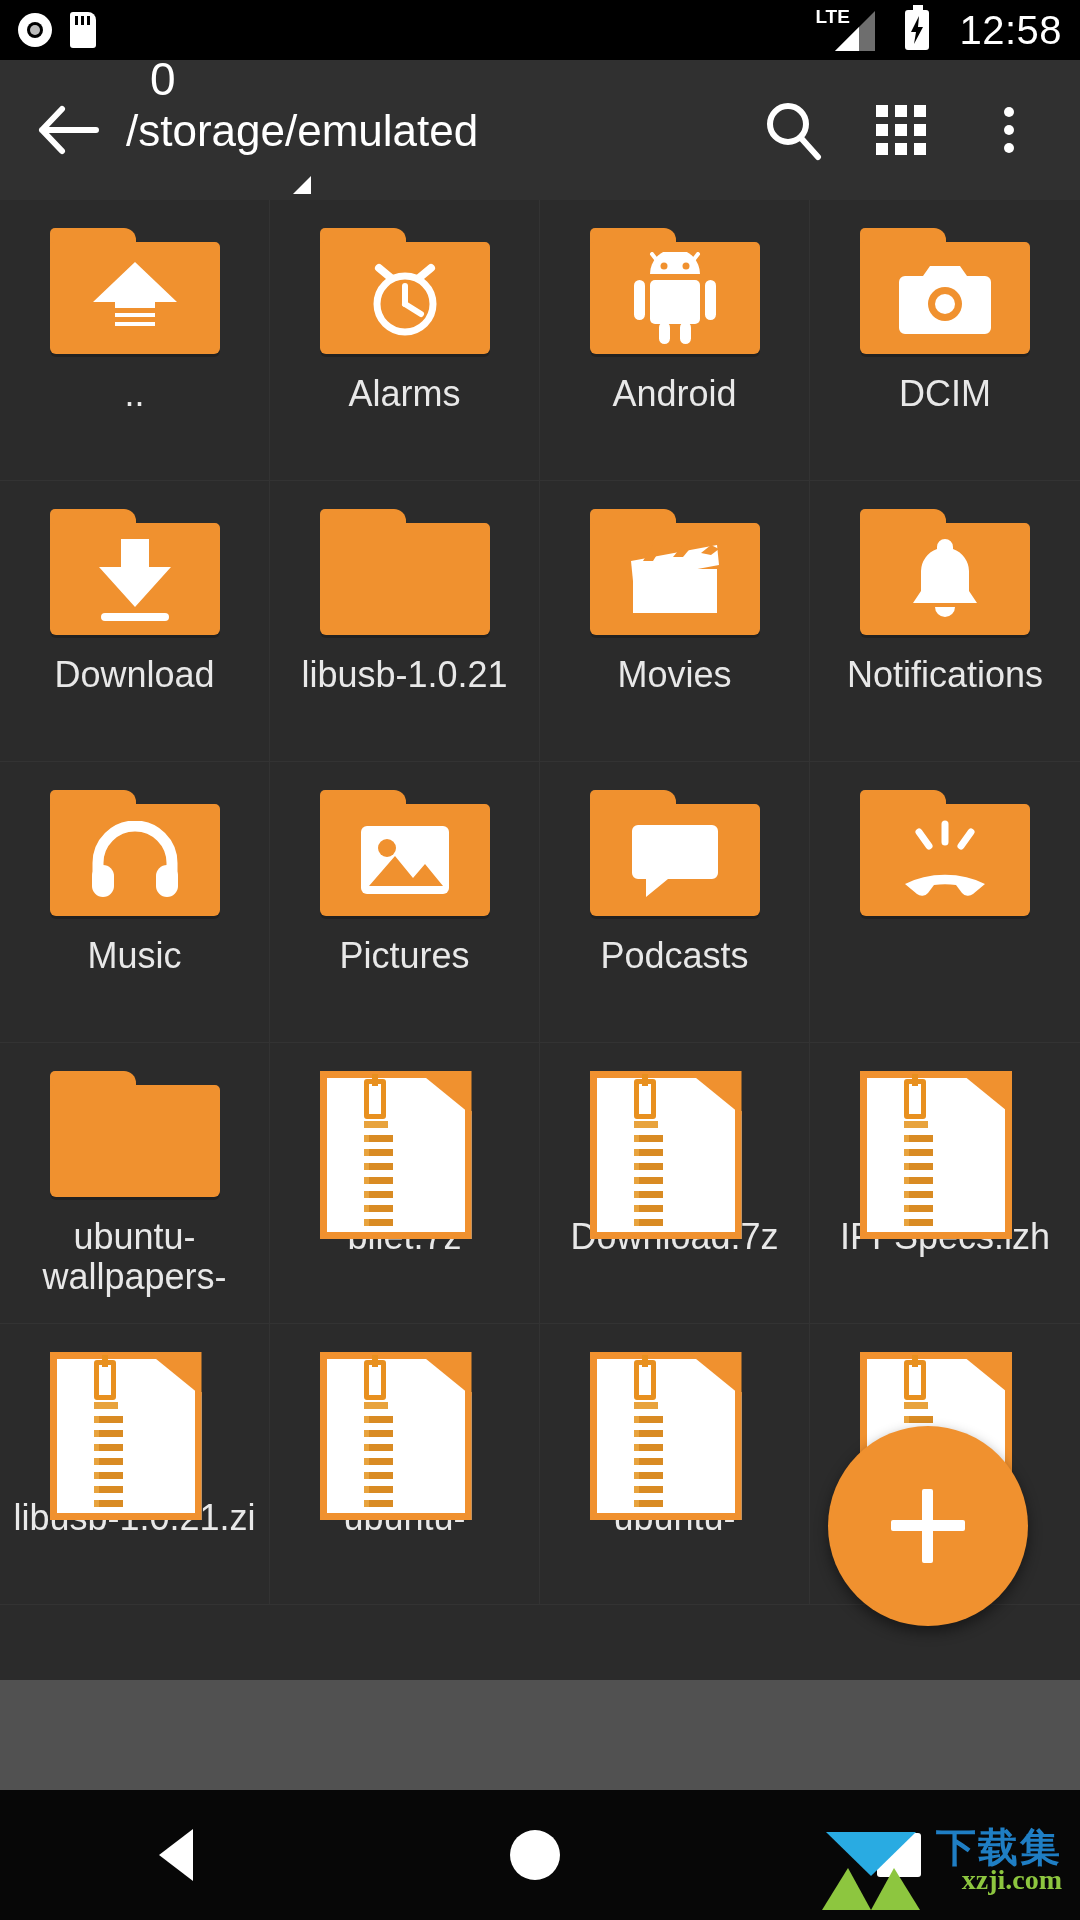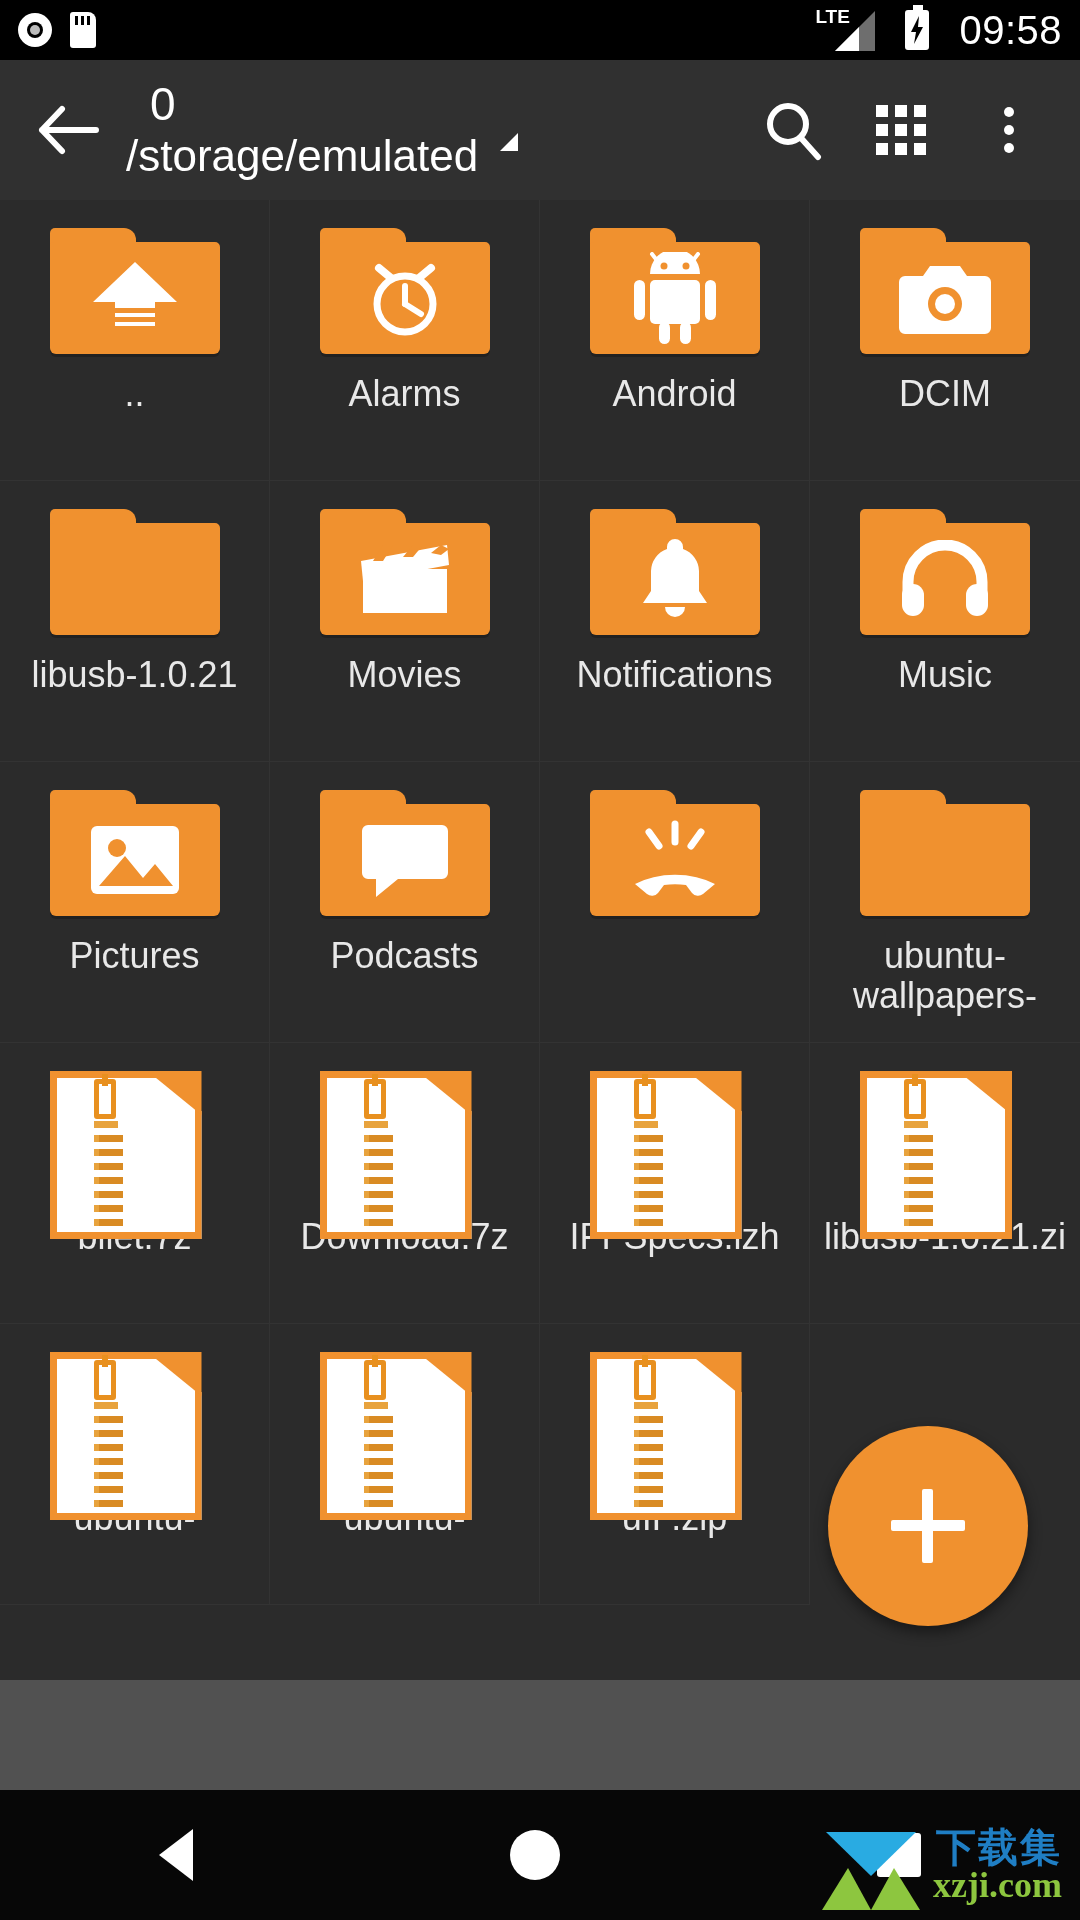--- a/index.html
+++ b/index.html
@@ -37,21 +37,21 @@
   .batt::before{ content:""; position:absolute; top:-8px; left:5px; width:10px; height:5px; background:#fff; }
 
   
   .appbar {
     position:absolute; top:60px; left:0; width:1080px; height:140px;
     background:#303030; display:flex; align-items:center; padding:0 20px;
   }
   .back-btn { width:96px; height:96px; display:flex; align-items:center; justify-content:center; }
   .titlebox { margin-left:10px; display:flex; flex-direction:column; justify-content:center; }
   .title { color:#fff; font-size:46px; font-weight:400; line-height:1.0; padding-left:24px; }
-  .subtitle-row { display:flex; align-items:flex-start; gap:22px; margin-top:6px; }
+  .subtitle-row { display:flex; align-items:center; gap:22px; margin-top:6px;flex-direction:column; }
   .subtitle { color:#fff; font-size:44px; font-weight:400; line-height:1.05; }
   .tri { width:0;height:0;border-left:18px solid transparent;border-bottom:18px solid #fff; margin-bottom:10px;}
   .appbar-actions { margin-left:auto; display:flex; align-items:center; gap:34px; padding-right:14px;}
   .act { width:74px; height:74px; display:flex; align-items:center; justify-content:center; }
   .grid-icon { display:grid; grid-template-columns:repeat(3,12px); grid-template-rows:repeat(3,12px); gap:7px; }
   .grid-icon i { background:#fff; display:block; width:12px; height:12px; }
   .dots { display:flex; flex-direction:column; gap:8px; align-items:center; }
   .dots i { width:10px; height:10px; border-radius:50%; background:#fff; display:block; }
 
   
@@ -135,21 +135,21 @@
 
   
   .scrim {
     position:absolute; left:0; bottom:130px; width:1080px; height:110px;
     background:rgba(255,255,255,.18); z-index:10; pointer-events:none;
   }
 
   
   .wm { position:absolute; right:12px; bottom:4px; z-index:40; width:250px; height:120px;font-family:Liberation Serif, serif; }
   .wm-cn { position:absolute; right:6px; top:24px; font-size:40px; font-weight:bold; color:#1f7ec4; letter-spacing:2px;}
-  .wm-url{ position:absolute; right:6px; bottom:10px; font-size:36px; font-weight:bold; color:#8dc63f; }
+  .wm-url{ position:absolute; right:6px; bottom:20px; font-size:28px; font-weight:bold; color:#8dc63f; }
   .wm-mark{ position:absolute; left:0; top:28px; width:106px; height:90px; }
 </style>
 </head>
 <body>
 
 <div id="screen">
 
   <div class="statusbar">
     <div class="sb-left">
       <span class="icon-disc"></span>
@@ -161,21 +161,21 @@
         <svg class="sig" viewBox="0 0 44 40">
           <polygon points="44,0 44,40 4,40" fill="#6e6e6e"></polygon>
           <polygon points="28,16 28,40 4,40" fill="#ffffff"></polygon>
         </svg>
       </span>
       <span class="batt">
         <svg viewBox="0 0 24 40" width="24" height="40" style="position:absolute;left:-3px;top:-3px;">
           <polygon points="14,6 6,22 11,22 9,34 18,17 13,17" fill="#000"></polygon>
         </svg>
       </span>
-      <span class="sb-time">09:58</span>
+      <span class="sb-time">12:58</span>
     </div>
   </div>
 
   <div class="appbar">
     <div class="back-btn">
       <svg width="64" height="54" viewBox="0 0 64 54">
         <path d="M26 6 L6 27 L26 48 M6 27 L60 27" stroke="#fff" stroke-width="6" fill="none" stroke-linecap="round" stroke-linejoin="round"></path>
       </svg>
     </div>
     <div class="titlebox">
@@ -288,20 +288,35 @@
             </div>
           </div>
         </div>
         <div class="label">DCIM</div>
       </div>
       <div class="cell">
         <div class="thumb">
           <div class="folder">
             <div class="tab"></div>
             <div class="body"></div>
+            <div class="gl">
+              <svg width="84" height="88" viewBox="0 0 84 88">
+      <polygon points="42,72 6,32 28,32 28,4 56,4 56,32 78,32" fill="#fff"></polygon>
+      <rect x="8" y="78" width="68" height="8" rx="4" fill="#fff"></rect>
+    </svg>
+            </div>
+          </div>
+        </div>
+        <div class="label">Download</div>
+      </div>
+      <div class="cell">
+        <div class="thumb">
+          <div class="folder">
+            <div class="tab"></div>
+            <div class="body"></div>
             <div class="gl"></div>
           </div>
         </div>
         <div class="label">libusb-1.0.21</div>
       </div>
       <div class="cell">
         <div class="thumb">
           <div class="folder">
             <div class="tab"></div>
             <div class="body"></div>

